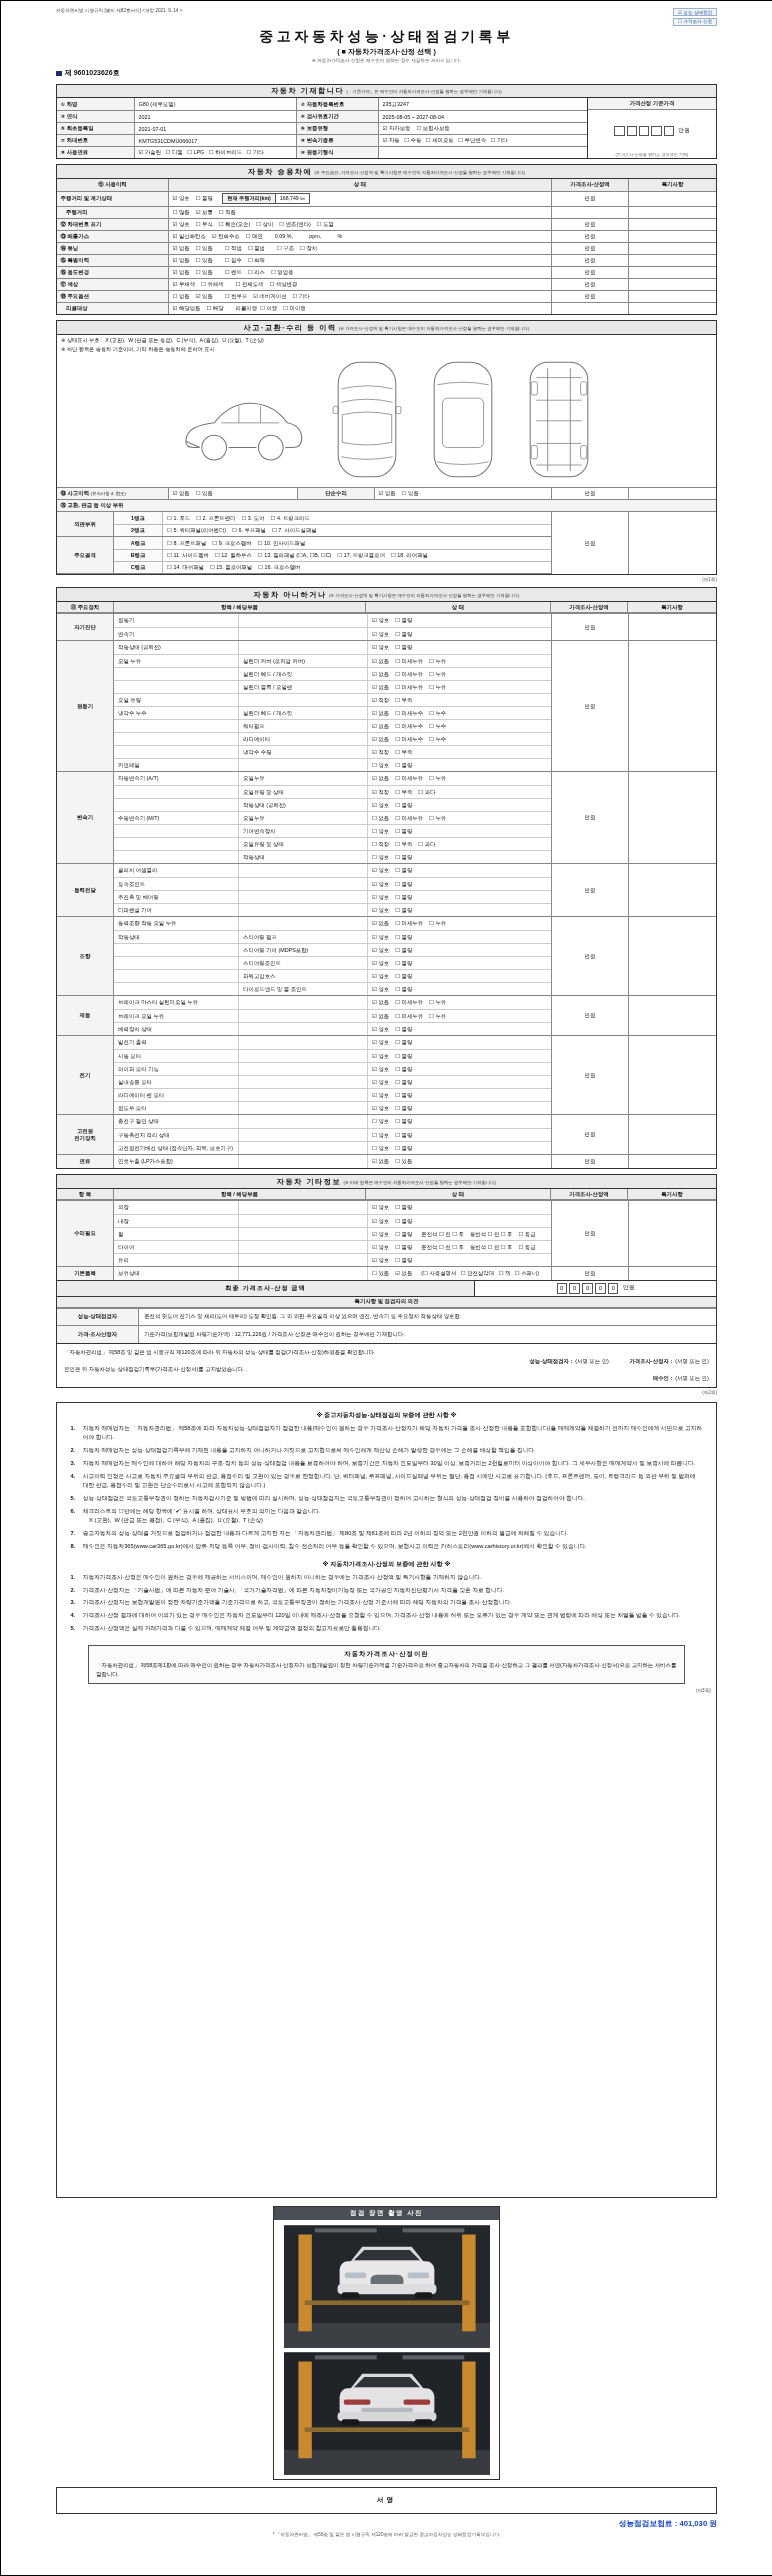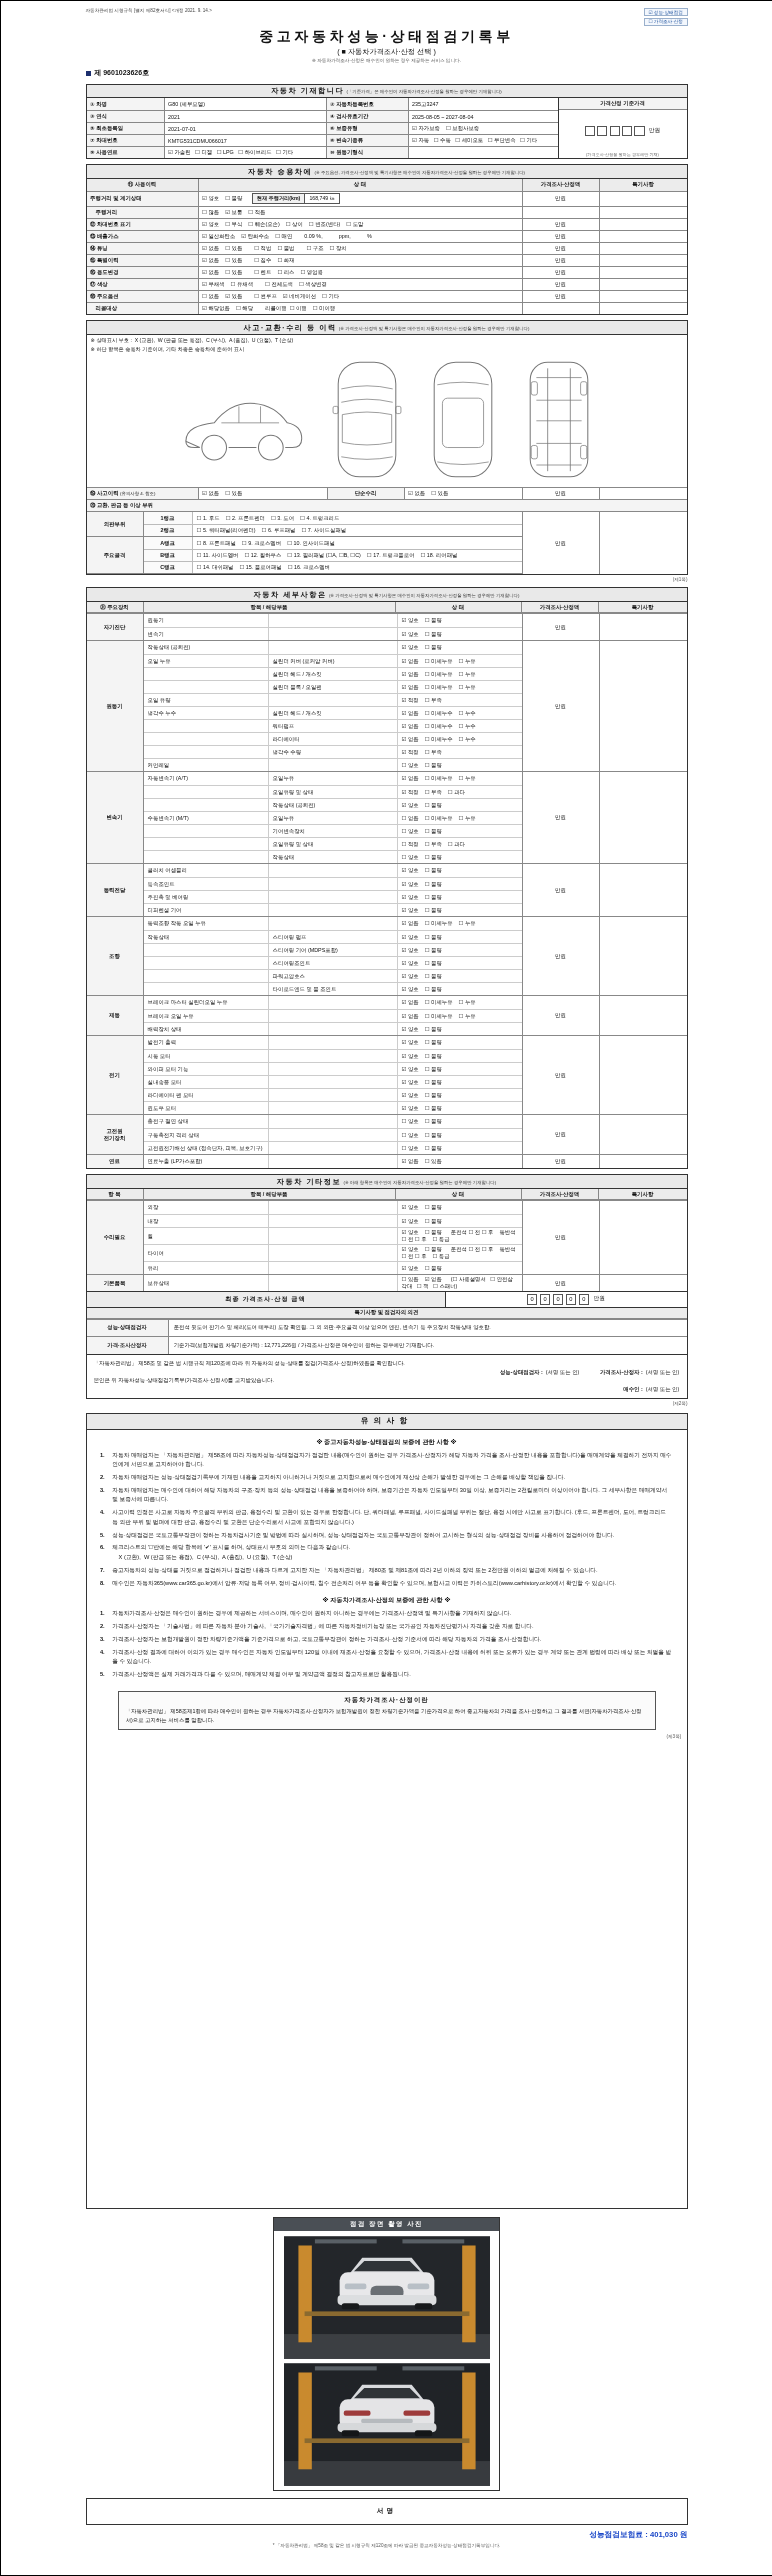--- a/index.html
+++ b/index.html
@@ -1,27 +1,27 @@
 <!DOCTYPE html>
 <html lang="ko" style="font-size:8.2px"><head>
 <meta charset="utf-8">
 <style>
   *{box-sizing:border-box;margin:0;padding:0;}
   html,body{width:773px;height:2576px;overflow:hidden;}
   body{background:#f2f2f2;font-family:"Liberation Sans","DejaVu Sans",sans-serif;color:#111;}
   .frame{width:773px;height:2576px;border:1px solid #000;background:#fff;padding:7.2px 0 0;overflow:hidden;}
-  .content{width:602px;margin:0 auto;}
+  .content{width:661px;margin:0 auto;}
   .pre{white-space:pre-wrap;}
 
   
   .meta-row{display:flex;justify-content:space-between;align-items:flex-start;font-size:4.6px;color:#444;}
   .corner-col{display:flex;flex-direction:column;gap:1.5px;align-items:flex-end;}
   .corner-box{border:0.5px solid #9ab0cc;color:#1a4f9c;background:#f3f7fd;font-size:4.6px;padding:0.5px 3.6px;cursor:pointer;}
   .title{text-align:center;font-size:14px;font-weight:bold;letter-spacing:3.6px;margin-top:2.1px;}
-  .subtitle{text-align:center;font-size:7.2px;font-weight:normal;margin-top:1.5px;}
+  .subtitle{text-align:center;font-size:7.2px;font-weight:bold;margin-top:1.5px;}
   .subnote{text-align:center;font-size:4.6px;color:#555;margin-top:1px;}
   .docno{display:flex;align-items:center;gap:3.1px;font-size:7px;font-weight:bold;margin:5.2px 0 2.1px;}
   .docno-mark{width:5.7px;height:5.7px;background:#1c2f6e;display:inline-block;}
 
   
   .sec{margin-top:5.2px;}
   .sec-bar{border:0.5px solid #333;border-bottom:none;background:#e9e9e9;text-align:center;padding:1.5px 0 1px;}
   .sec-title{font-size:7.2px;font-weight:bold;letter-spacing:1.5px;}
   .sec-note{font-size:4.4px;color:#333;}
   .tbl{border:0.5px solid #333;font-size:5.4px;background:#fff;}
@@ -438,21 +438,21 @@
           </div>
           <div class="rk-price">만원</div>
           <div class="rk-note"></div>
         </div>
       </div>
       <div class="page-mark">(제1쪽)</div>
     </div>
 
     <div class="sec">
       <div class="sec-bar">
-        <span class="sec-title">자동차 세부사항은</span>
+        <span class="sec-title">자동차 아니하거나</span>
         <span class="sec-note">(※ 가격조사·산정액 및 특기사항은 매수인이 자동차가격조사·산정을 원하는 경우에만 기재합니다)</span>
       </div>
       <div class="tbl">
         <div class="dg-head">
           <div class="dg-h-device">㉑ 주요장치</div>
           <div class="dg-h-item">항목 / 해당부품</div>
           <div class="dg-h-state">상 태</div>
           <div class="dg-h-price">가격조사·산정액</div>
           <div class="dg-h-note">특기사항</div>
         </div>
@@ -905,21 +905,20 @@
         </div>
         <div class="decl-line">본인은 위 자동차성능·상태점검기록부(가격조사·산정서)를 고지받았습니다.</div>
         <div class="decl-sign">
           <span><b>매수인 :</b>&nbsp;&nbsp;<span>(서명 또는 인)</span></span>
         </div>
       </div>
       <div class="page-mark">(제2쪽)</div>
     </div>
 
     <div class="notice">
-      <div class="notice-title">유의사항</div>
       <div class="notice-sec">※ 중고자동차성능·상태점검의 보증에 관한 사항 ※</div>
 
         <div class="notice-item">
           <span class="ni-no">1.</span>
           <span class="ni-text">자동차 매매업자는 「자동차관리법」 제58조에 따라 자동차성능·상태점검자가 점검한 내용(매수인이 원하는 경우 가격조사·산정자가 해당 자동차 가격을 조사·산정한 내용을 포함합니다)을 매매계약을 체결하기 전까지 매수인에게 서면으로 고지하여야 합니다.</span>
         </div>
 
         <div class="notice-item">
           <span class="ni-no">2.</span>
           <span class="ni-text">자동차 매매업자는 성능·상태점검기록부에 기재된 내용을 고지하지 아니하거나 거짓으로 고지함으로써 매수인에게 재산상 손해가 발생한 경우에는 그 손해를 배상할 책임을 집니다.</span>

